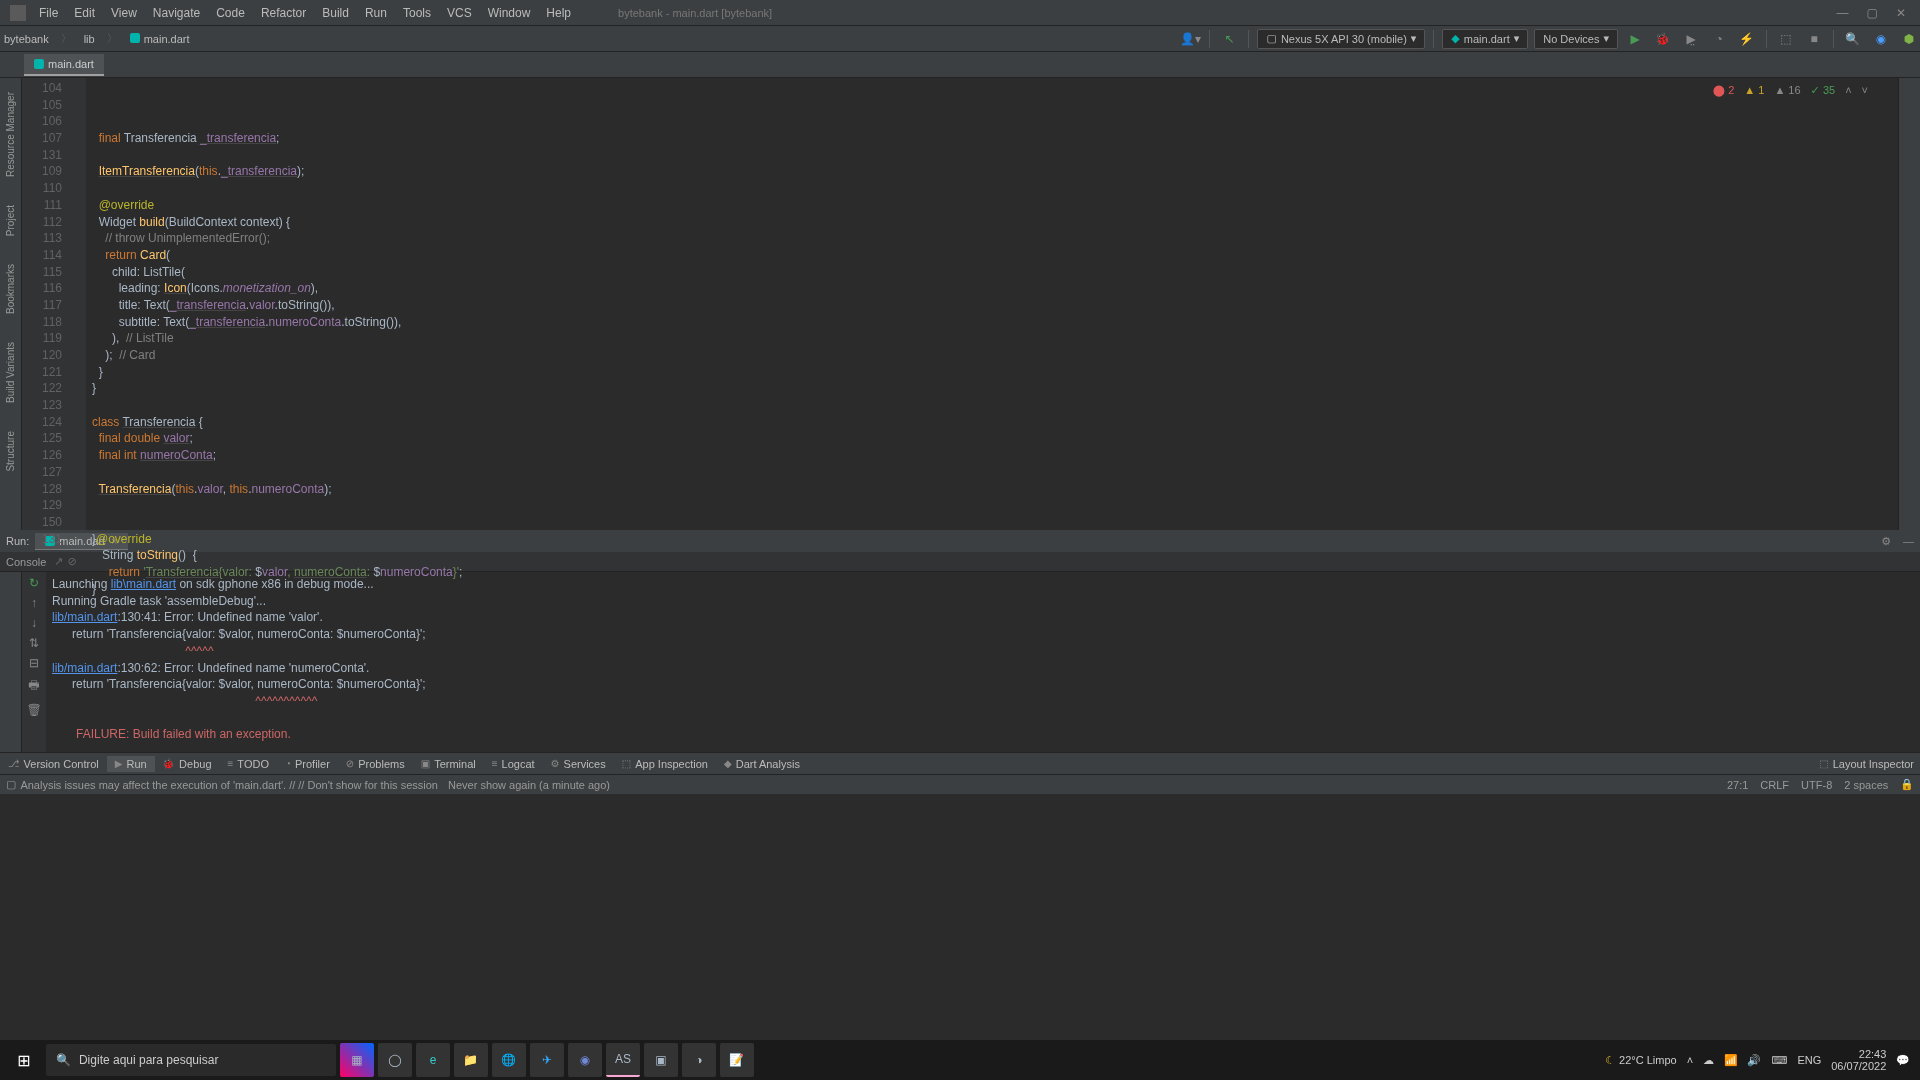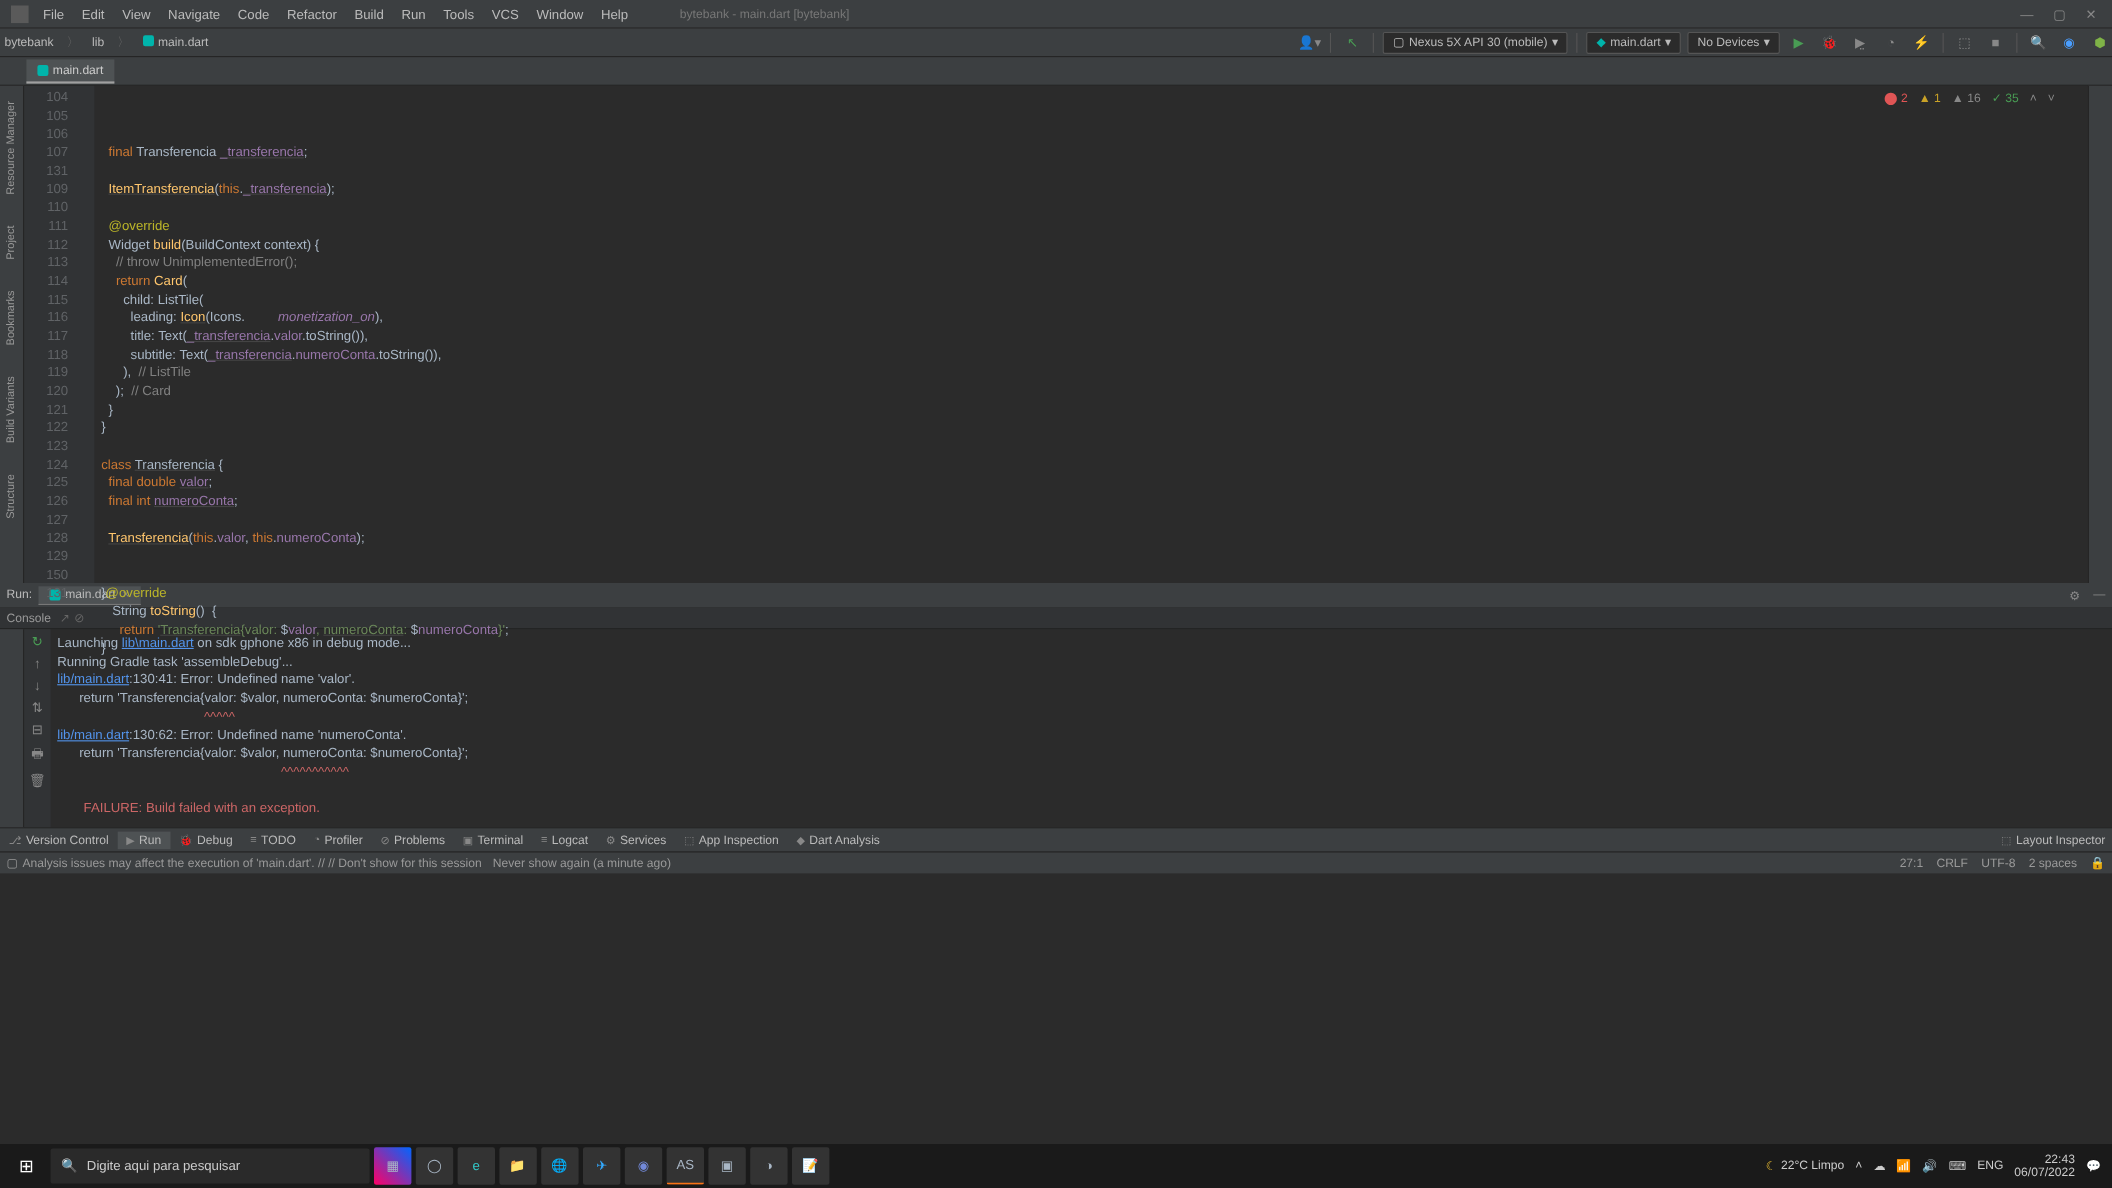--- a/index.html
+++ b/index.html
@@ -33,21 +33,21 @@
 .guttericons{width:16px;background:#313335;}
 .editor{flex:1;background:#2b2b2b;font-family:'Consolas',monospace;font-size:12px;line-height:16.7px;white-space:pre;padding-top:2px;padding-left:6px;position:relative;}
 .editor .line{height:16.7px;}
 .kw{color:#cc7832;}
 .ident{color:#ffc66d;}
 .str{color:#6a8759;}
 .comment{color:#808080;}
 .field{color:#9876aa;}
 .anno{color:#bbb529;}
 .type{color:#a9b7c6;}
-.iconcol{color:#9876aa;font-style:italic;margin-left:30px;}
+.iconcol{color:#9876aa;font-style:italic;}
 .tref{text-decoration:underline;text-decoration-color:#444;}
 .rightstrip{width:22px;background:#3c3f41;border-left:1px solid #232323;}
 .inspector{position:absolute;top:4px;right:30px;display:flex;gap:10px;font-size:11px;}
 .insp-err{color:#e05555;}
 .insp-warn{color:#c9a227;}
 .insp-hint{color:#888;}
 .insp-typo{color:#499c54;}
 .runheader{height:22px;background:#3c3f41;display:flex;align-items:center;font-size:11px;color:#bbb;justify-content:flex-end;}
 .runheader .runlabel{padding:2px 6px;}
 .runheader .runtab{padding:2px 10px;background:#4e5254;display:flex;align-items:center;gap:4px;border-bottom:1px solid #777;}
@@ -309,21 +309,21 @@
     <span>Digite aqui para pesquisar</span>
   </div>
   <div class="tbicons">
     <div class="tbi" style="background:linear-gradient(45deg,#f06,#06f);">▦</div>
     <div class="tbi">◯</div>
     <div class="tbi" style="color:#3cc">e</div>
     <div class="tbi" style="color:#fc6">📁</div>
     <div class="tbi">🌐</div>
     <div class="tbi" style="color:#3af">✈</div>
     <div class="tbi" style="color:#7289da">◉</div>
-    <div class="tbi" style="border-bottom:2px solid #f97316">AS</div>
+    <div class="tbi" style="border-bottom:2px solid #f9a8d4">AS</div>
     <div class="tbi">▣</div>
     <div class="tbi">◑</div>
     <div class="tbi">📝</div>
   </div>
   <div class="tray">
     <div class="weather">
       <span style="color:#fc3">☾</span>
       <span>22°C  Limpo</span>
     </div>
     <span>˄</span>

